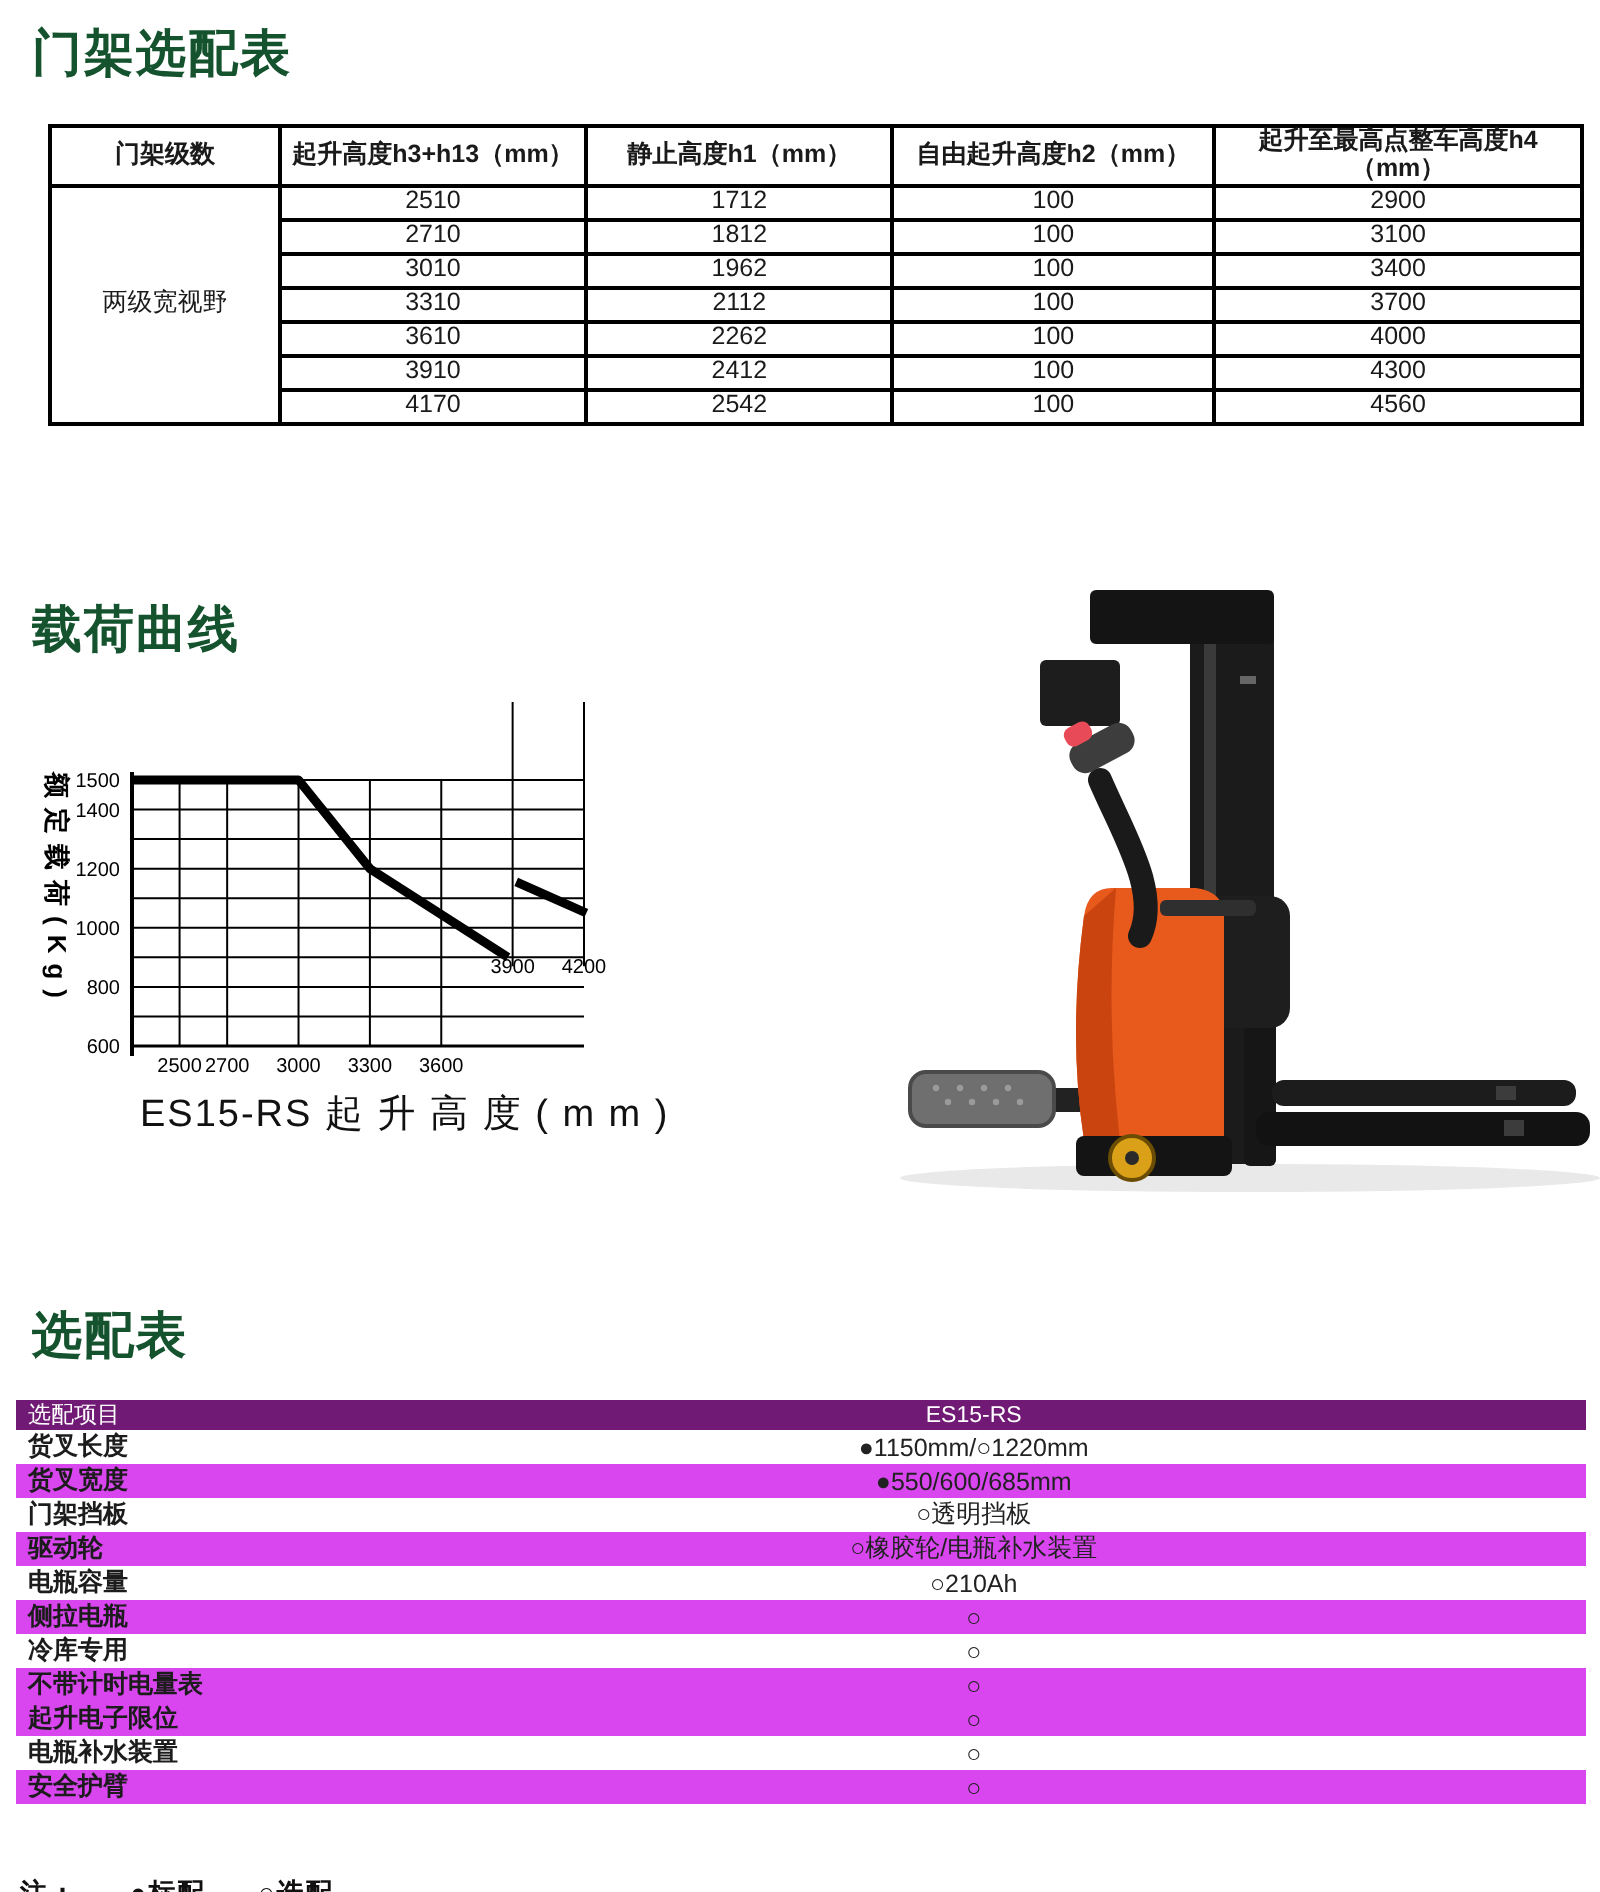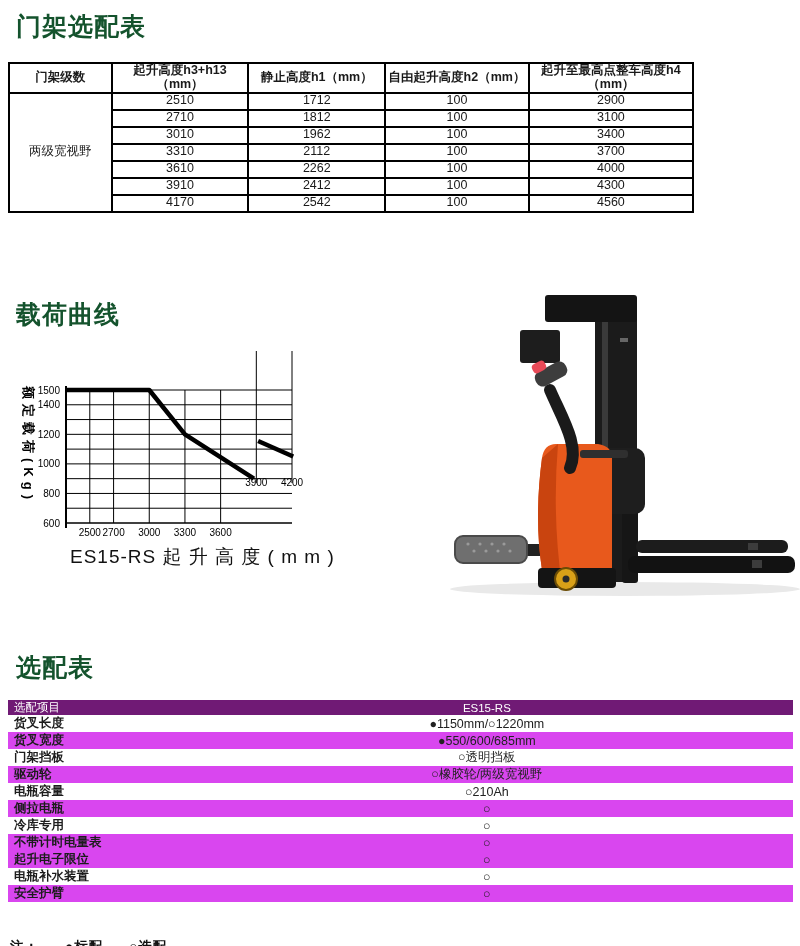--- a/index.html
+++ b/index.html
@@ -11,21 +11,21 @@
   .sec-title{
     position:absolute;left:16px;margin:0;
     font-size:25px;font-weight:bold;color:#14532d;letter-spacing:1px;
   }
   #title1{top:10px;}
   #title2{top:298px;}
   #title3{top:651px;}
 
   
   .mast-table{
-    position:absolute;left:8px;top:62px;width:686px;
+    position:absolute;left:24px;top:62px;width:768px;
     border-collapse:collapse;table-layout:fixed;border:2px solid #000;
   }
   .mast-table th,.mast-table td{
     border:2px solid #000;text-align:center;vertical-align:middle;
     font-size:12.5px;height:15px;padding:0;line-height:1.1;
   }
   .mast-table th{font-weight:bold;}
 
   
   #chart-wrap{position:absolute;left:0;top:344px;width:345px;height:236px;}
@@ -232,21 +232,21 @@
       <tr class="alt">
         <td class="label">货叉宽度</td>
         <td class="value">●550/600/685mm</td>
       </tr>
       <tr>
         <td class="label">门架挡板</td>
         <td class="value">○透明挡板</td>
       </tr>
       <tr class="alt">
         <td class="label">驱动轮</td>
-        <td class="value">○橡胶轮/两级宽视野</td>
+        <td class="value">○橡胶轮/电瓶补水装置</td>
       </tr>
       <tr>
         <td class="label">电瓶容量</td>
         <td class="value">○210Ah</td>
       </tr>
       <tr class="alt">
         <td class="label">侧拉电瓶</td>
         <td class="value">○</td>
       </tr>
       <tr>

